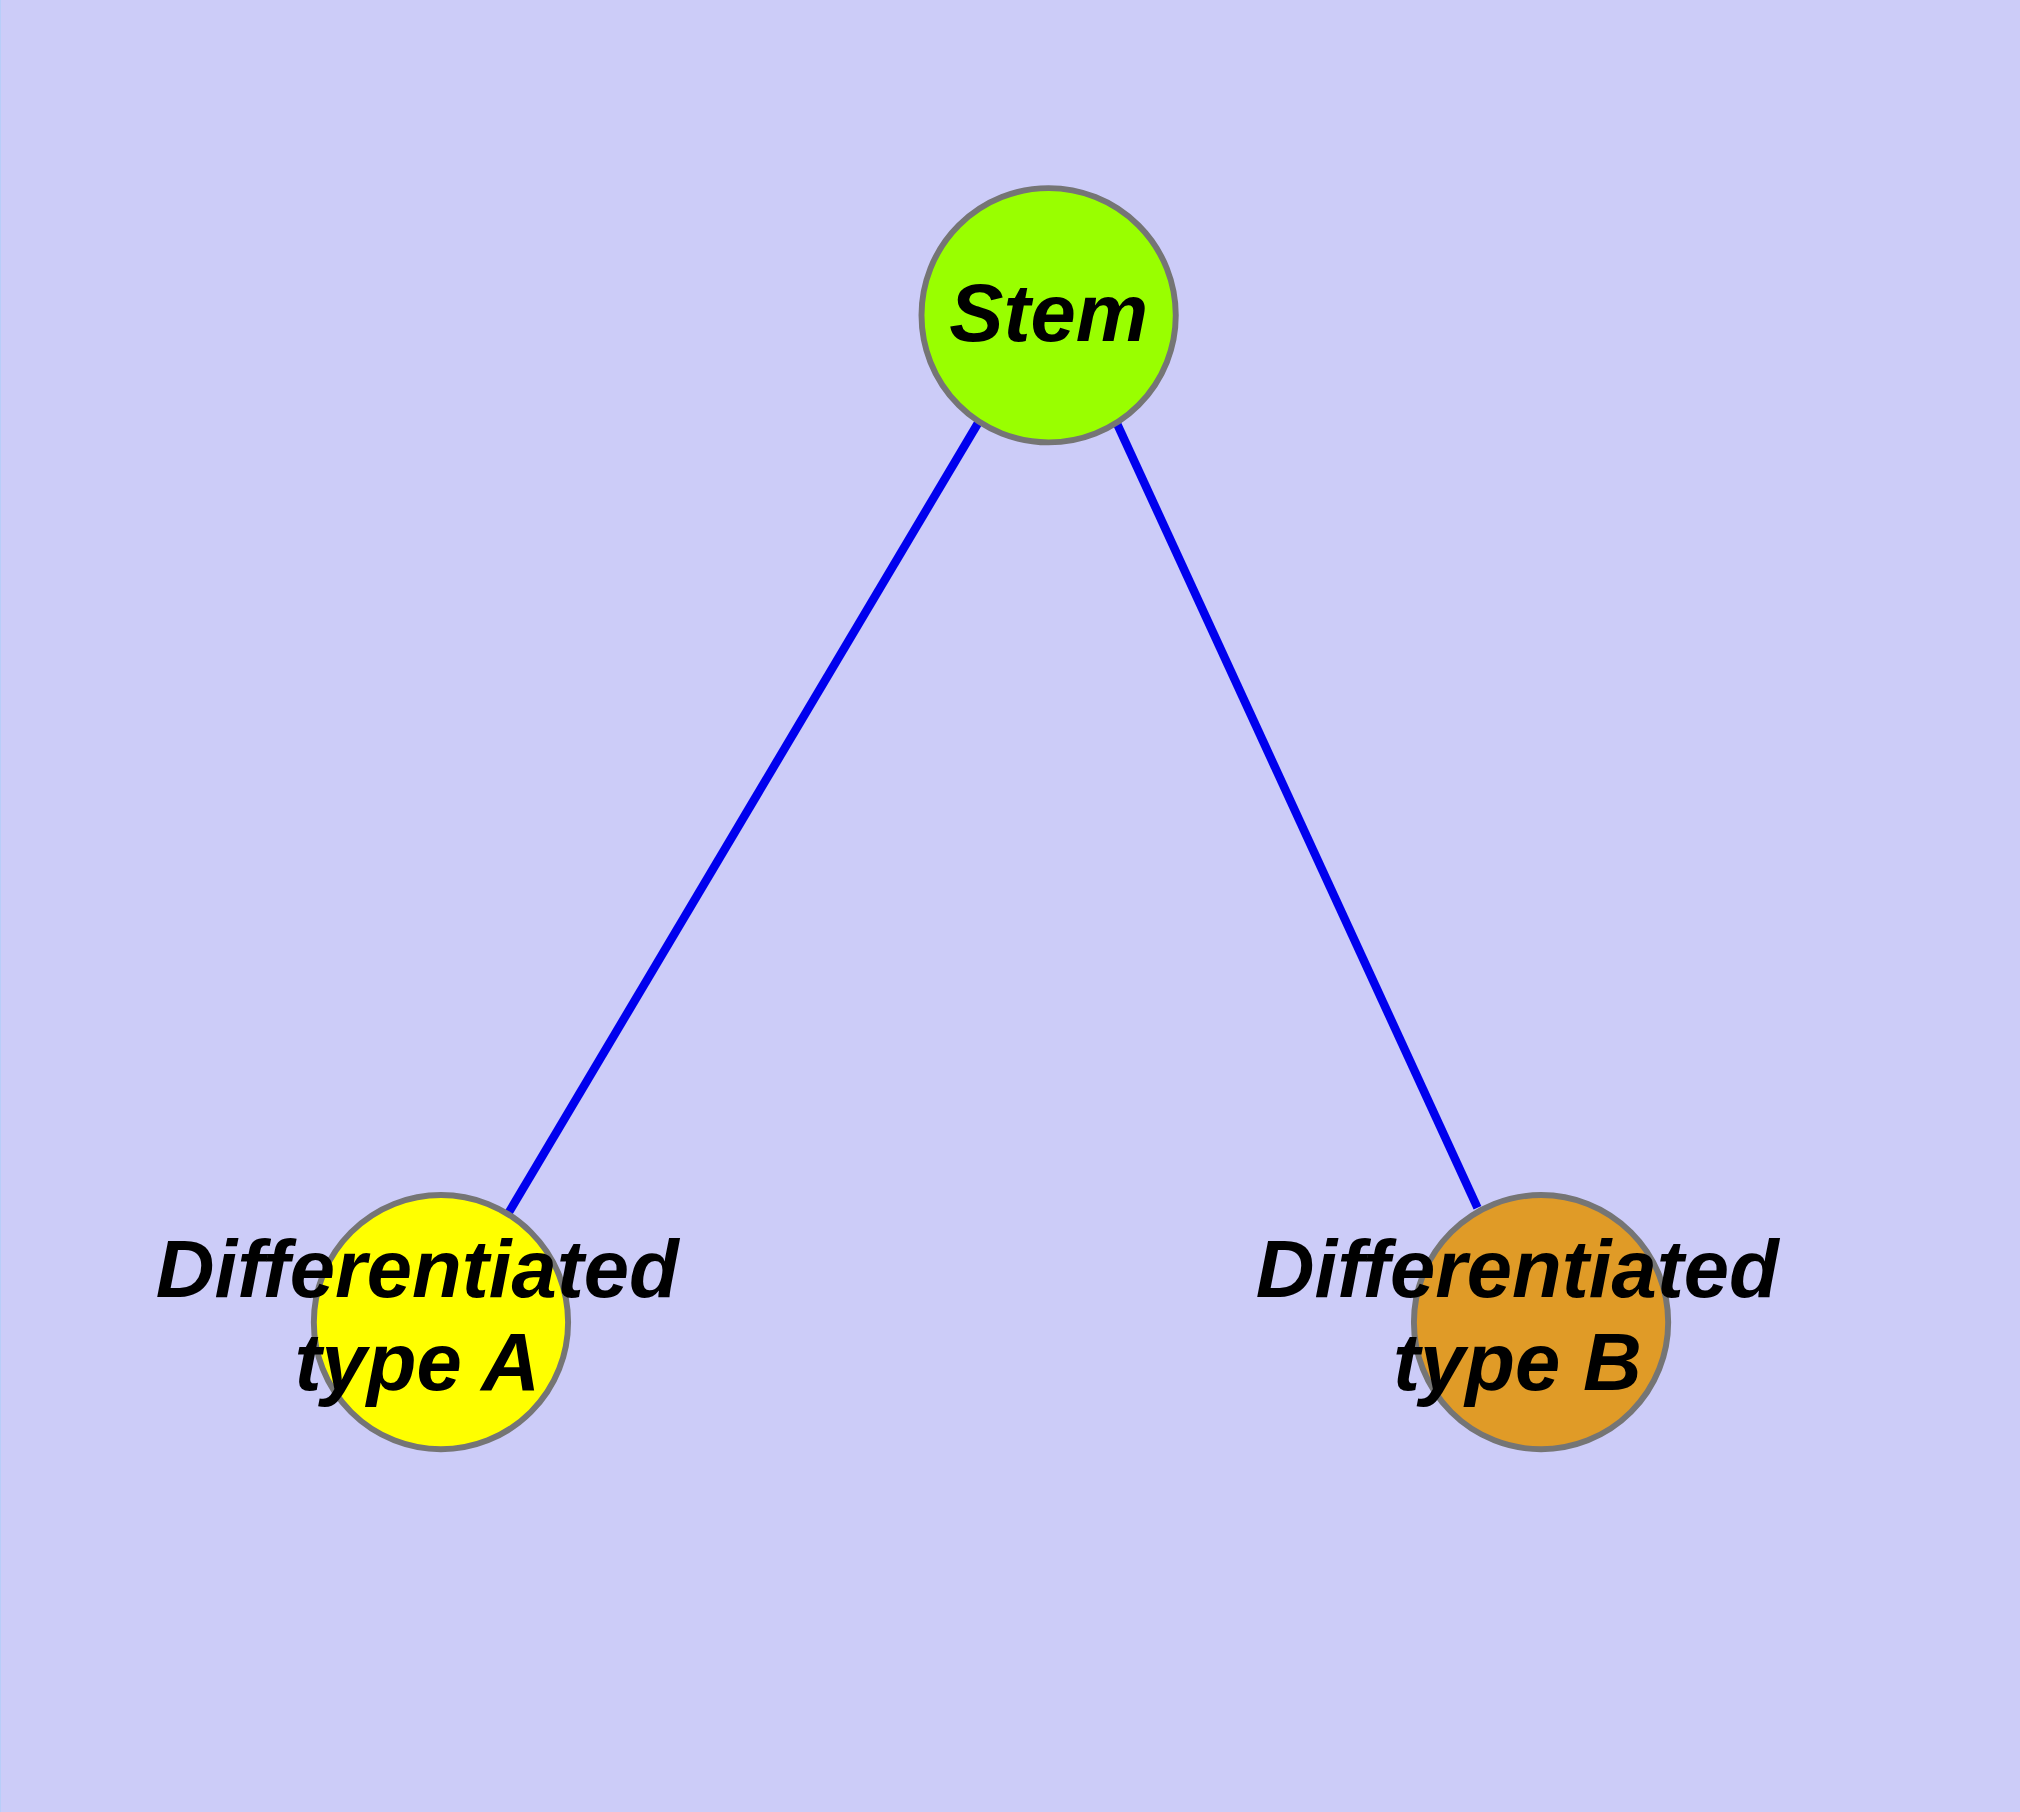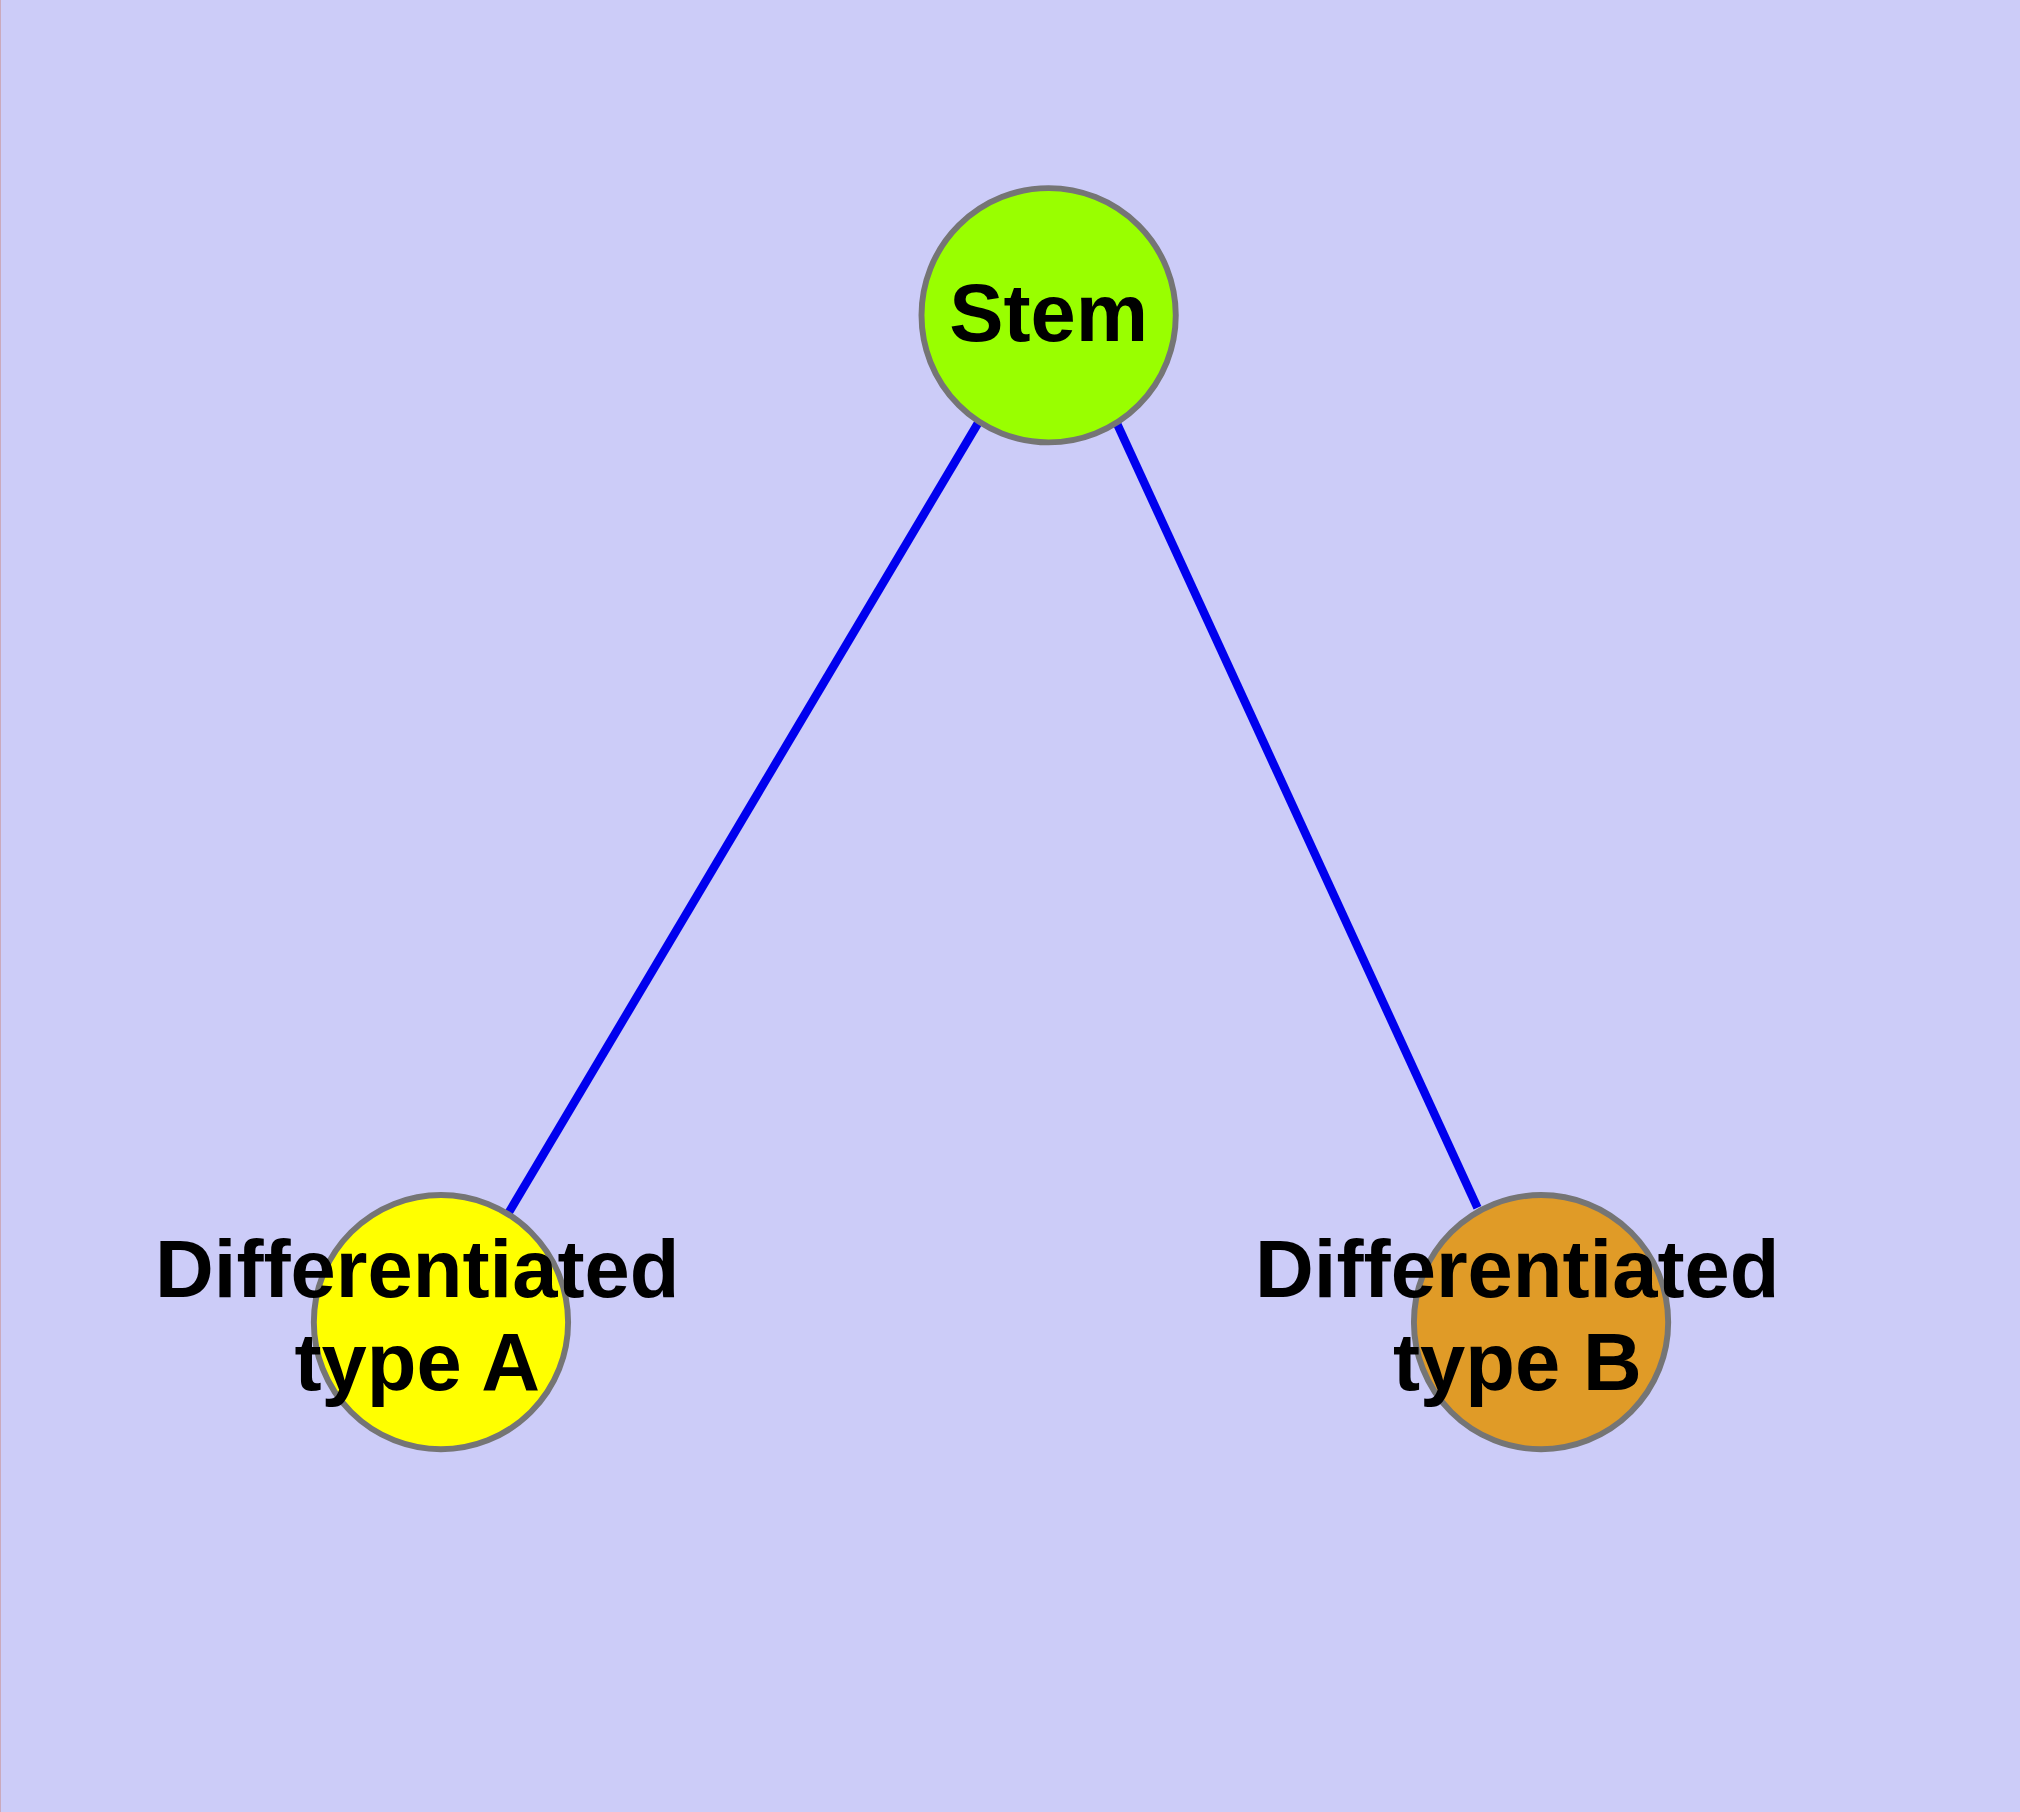--- a/index.html
+++ b/index.html
@@ -7,22 +7,23 @@
     padding: 0;
     background: #ccccf8;
   }
   body {
     font-family: "Liberation Sans", sans-serif;
   }
   #stage {
     position: relative;
     width: 2021px;
     height: 1812px;
-    background: #c2410c;
+    background: #7dd3fc;
     overflow: hidden;
+    font-style: italic;
   }
   #graph-svg {
     position: absolute;
     left: 0;
     top: 0;
     width: 2021px;
     height: 1812px;
     display: block;
   }
   .node-label {

